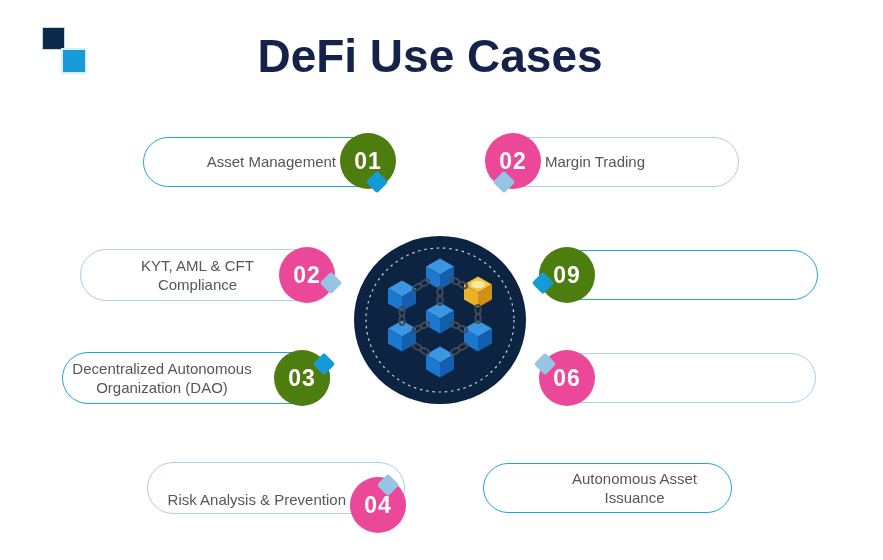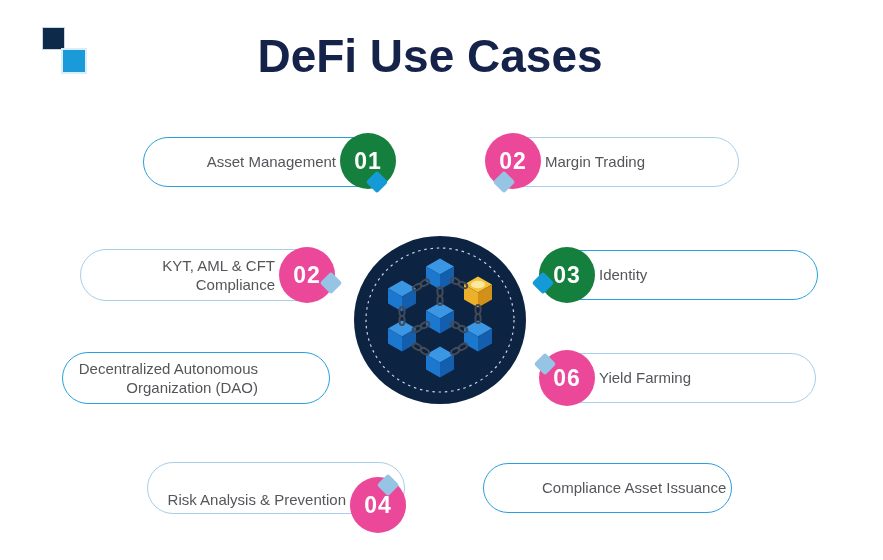--- a/index.html
+++ b/index.html
@@ -25,37 +25,37 @@
   }
   
   .pill { position:absolute; }
   .pill-body { position:absolute; background:#fff; border-radius:27px; box-sizing:border-box; }
   .tone-bright .pill-body { border:1.5px solid #27A0DB; }
   .tone-light  .pill-body { border:1.5px solid #A8CEE9; }
   .num-circle {
     position:absolute; width:56px; height:56px; border-radius:50%;
     display:flex; align-items:center; justify-content:center; z-index:2;
   }
-  .tone-bright .num-circle { background:#15803d; }
+  .tone-bright .num-circle { background:#4d7c0f; }
   .tone-light  .num-circle { background:#ec4899; }
   .num {
     position:relative; z-index:2; color:#ffffff; font-size:23px;
     font-weight:bold; letter-spacing:1px;
   }
   .tail {
     position:absolute; width:16px; height:16px;
     transform:rotate(45deg); border-radius:2.5px; z-index:1;
   }
   .tone-bright .tail { background:#149BD7; }
   .tone-light  .tail { background:#96C4E4; }
   .pill-label {
     position:absolute; z-index:1; color:#54565A; font-size:15px;
     line-height:1.28; display:flex; align-items:center;
   }
-  .side-left  .pill-label { justify-content:flex-end; text-align:right; }
+  .side-left  .pill-label { justify-content:flex-end; text-align:center; }
   .side-right .pill-label { justify-content:flex-start; text-align:center; }
   
   .center-art { position:absolute; left:354px; top:236px; }
 </style>
 </head>
 <body>
 
 <div class="canvas">
 
   <div class="logo-dark"></div>
@@ -85,53 +85,55 @@
     <div class="pill-body" style="left:0; top:2px; width:254px; height:52px;"></div>
     <div class="pill-label" style="left:40px; top:2px; width:155px; height:52px;">KYT, AML &amp; CFT Compliance</div>
     <div class="num-circle" style="left:199px; top:0;">
       <div class="tail" style="left:44px; top:28px;"></div>
       <span class="num">02</span>
     </div>
   </div>
 
   <div class="pill tone-bright side-right" style="left:539px; top:247px; width:280px; height:64px;">
     <div class="pill-body" style="left:6px; top:3px; width:273px; height:50px;"></div>
-    <div class="pill-label" style="left:60px; top:3px; width:190px; height:50px;">Identity</div>
     <div class="num-circle" style="left:0; top:0;">
       <div class="tail" style="left:-4px; top:28px;"></div>
-      <span class="num">03</span>
+      <span class="num">09</span>
     </div>
   </div>
 
   <div class="pill tone-bright side-left" style="left:62px; top:350px; width:270px; height:64px;">
     <div class="pill-body" style="left:0; top:2px; width:268px; height:52px;"></div>
     <div class="pill-label" style="left:4px; top:2px; width:192px; height:52px;">Decentralized Autonomous Organization (DAO)</div>
+    <div class="num-circle" style="left:212px; top:0;">
+      <div class="tail" style="left:42px; top:6px;"></div>
+      <span class="num">03</span>
+    </div>
   </div>
 
   <div class="pill tone-light side-right" style="left:539px; top:350px; width:278px; height:64px;">
     <div class="pill-body" style="left:6px; top:3px; width:271px; height:50px;"></div>
-    <div class="pill-label" style="left:60px; top:3px; width:190px; height:50px;">Yield Farming</div>
     <div class="num-circle" style="left:0; top:0;">
       <div class="tail" style="left:-2px; top:6px;"></div>
       <span class="num">06</span>
     </div>
   </div>
 
   <div class="pill tone-light side-left" style="left:147px; top:460px; width:260px; height:64px;">
     <div class="pill-body" style="left:0; top:2px; width:258px; height:52px;"></div>
     <div class="pill-label" style="left:10px; top:2px; width:189px; height:52px;margin-top:12px;">Risk Analysis &amp; Prevention</div>
     <div class="num-circle" style="left:203px; top:17px;">
       <div class="tail" style="left:30px; top:0;"></div>
       <span class="num">04</span>
     </div>
   </div>
 
   <div class="pill tone-bright side-right" style="left:482px; top:460px; width:251px; height:64px;">
     <div class="pill-body" style="left:1px; top:3px; width:249px; height:50px;"></div>
-    <div class="pill-label" style="left:60px; top:3px; width:185px; height:50px;">Compliance Asset Issuance</div>
+    <div class="pill-label" style="left:60px; top:3px; width:185px; height:50px;">Autonomous Asset Issuance</div>
   </div>
 
   <svg class="center-art" width="172" height="168" viewBox="0 0 172 168">
     <ellipse cx="86" cy="84" rx="86" ry="84" fill="#0D2342"></ellipse>
     <ellipse cx="86" cy="84" rx="74" ry="72" fill="none" stroke="#C9D3DF" stroke-width="1.2" stroke-dasharray="2.5 3.8"></ellipse>
 
     <g>
       <polygon points="86,22.5 100,30.5 86,38.5 72,30.5" fill="#3B97E4"></polygon>
       <polygon points="72,30.5 86,38.5 86,53.5 72,45.5" fill="#1C77CF"></polygon>
       <polygon points="100,30.5 86,38.5 86,53.5 100,45.5" fill="#135FAD"></polygon>

